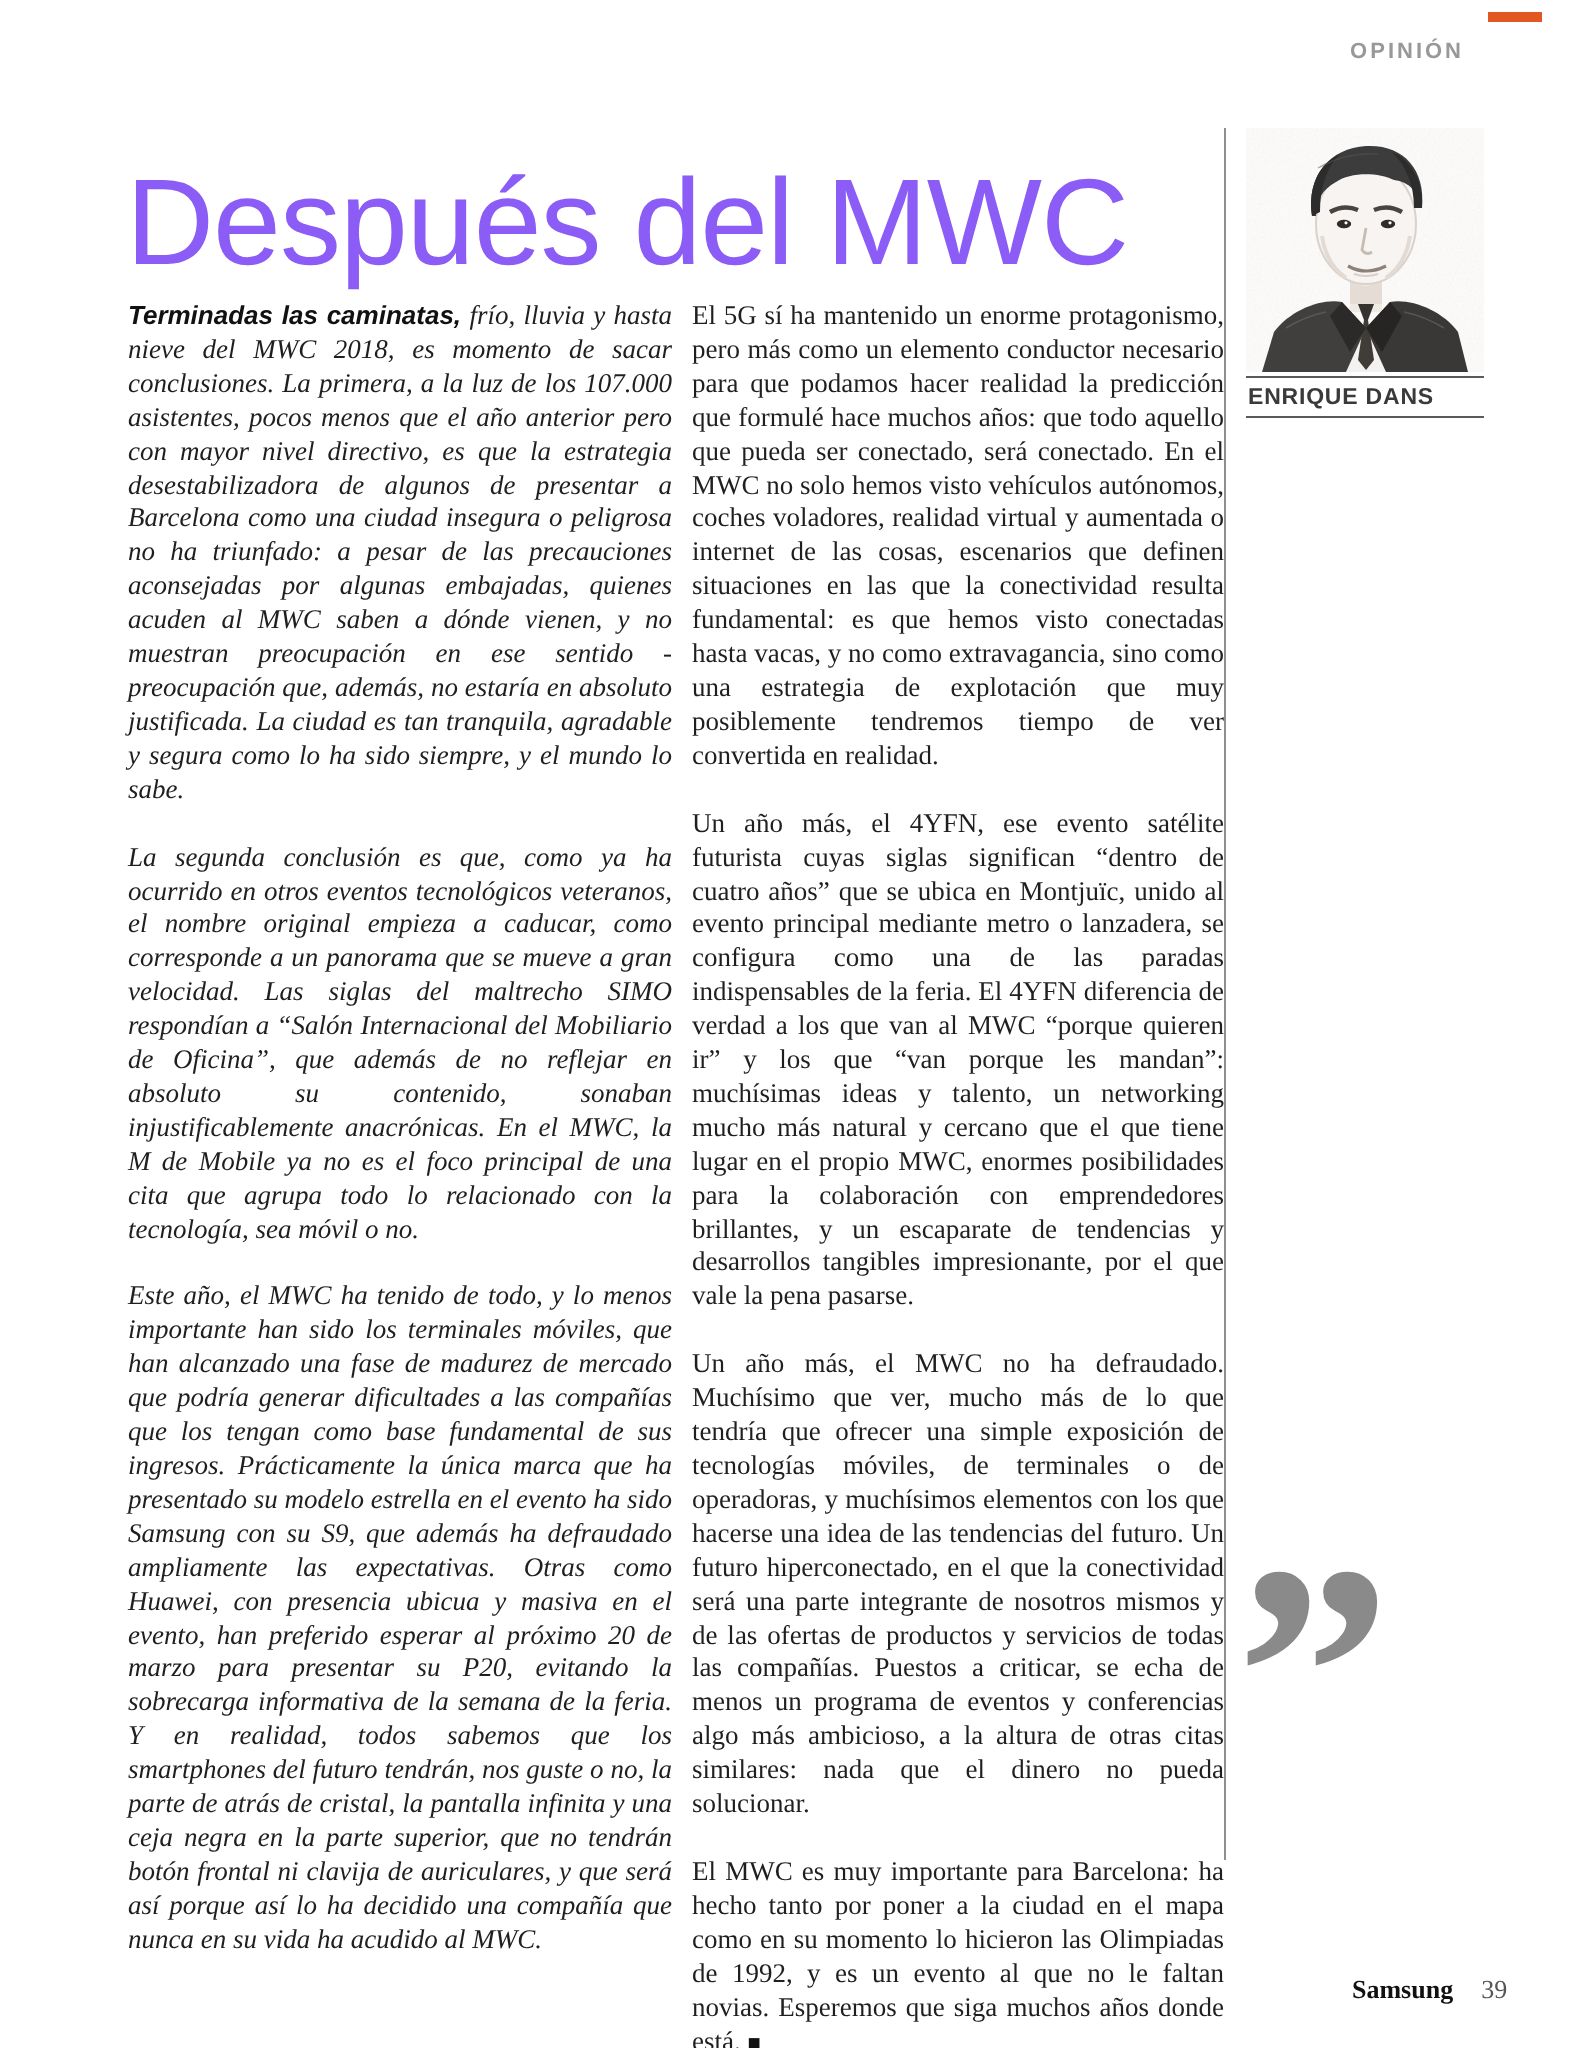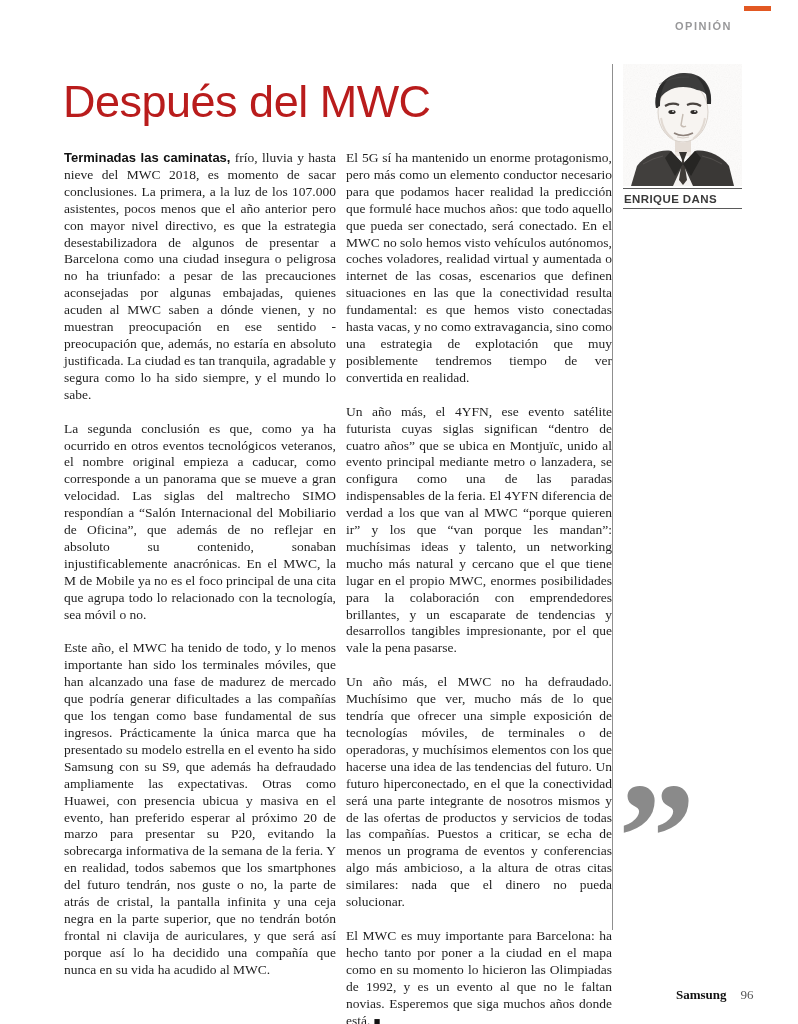--- a/index.html
+++ b/index.html
@@ -12,31 +12,31 @@
     position:absolute; top:6px; left:744px; width:27px; height:5px;
     background:#e25822;
   }
   .section-label {
     position:absolute; top:20px; right:66px;
     font-size:11px; font-weight:bold; letter-spacing:1.5px;
     color:#98989a;
   }
   .page-title {
     position:absolute; left:63px; top:76px;
-    font-size:45px; font-weight:400; letter-spacing:-0.5px;
-    color:#b91c1c;
+    font-size:61px; font-weight:400; letter-spacing:-0.5px;
+    color:#8b5cf6;
   }
   
   .col {
     position:absolute; top:150px; width:272px;
     font-family:"Liberation Serif", serif;
     font-size:13.5px; line-height:16.9px; text-align:justify;
     color:#1f1f1f;
   }
-  .col-1 { left:64px; }
+  .col-1 { left:64px;font-style:italic; }
   .col-2 { left:346px; width:266px; }
   .col p { margin:0 0 17px 0; }
   .leadin {
     font-family:"Liberation Sans", sans-serif;
     font-weight:bold; font-size:13px; color:#111;
   }
   .endmark { color:#111; font-size:11px; }
   
   .v-rule {
     position:absolute; left:612px; top:64px; width:1px; height:866px;
@@ -150,16 +150,16 @@
     </svg>
   </div>
 
   <div class="author-rule-top"></div>
   <div class="author-name">ENRIQUE DANS</div>
   <div class="author-rule-bottom"></div>
 
   <div class="quote-glyph">”</div>
 
   <div class="footer">
-    <span class="mag">Samsung</span><span class="pagenum">96</span>
+    <span class="mag">Samsung</span><span class="pagenum">39</span>
   </div>
 
 </div>
 
 </body></html>

